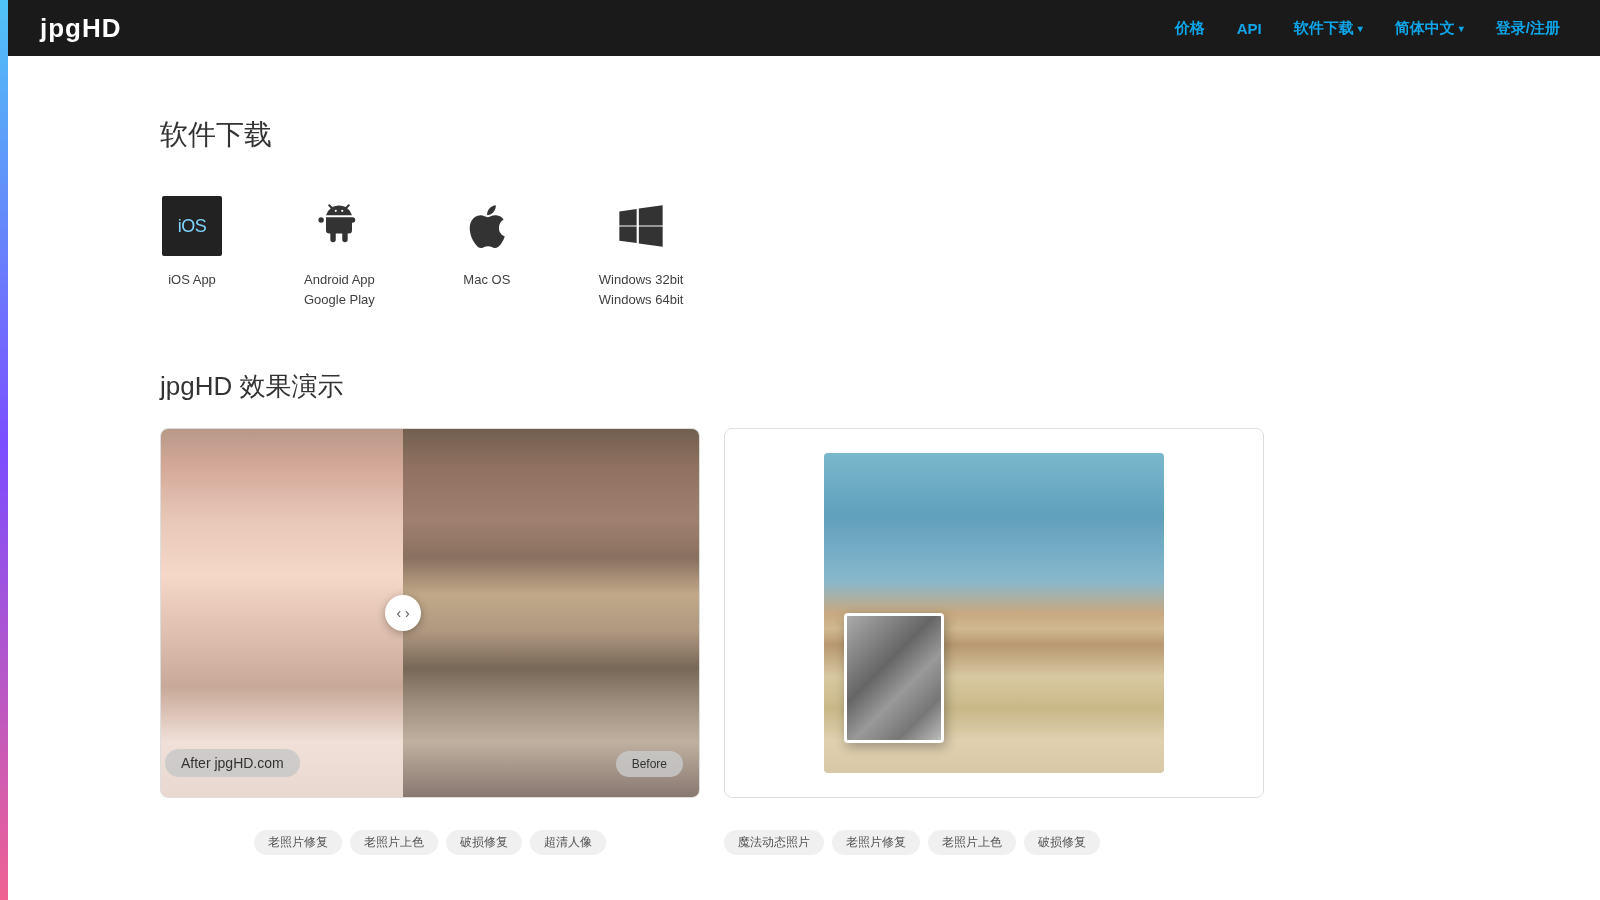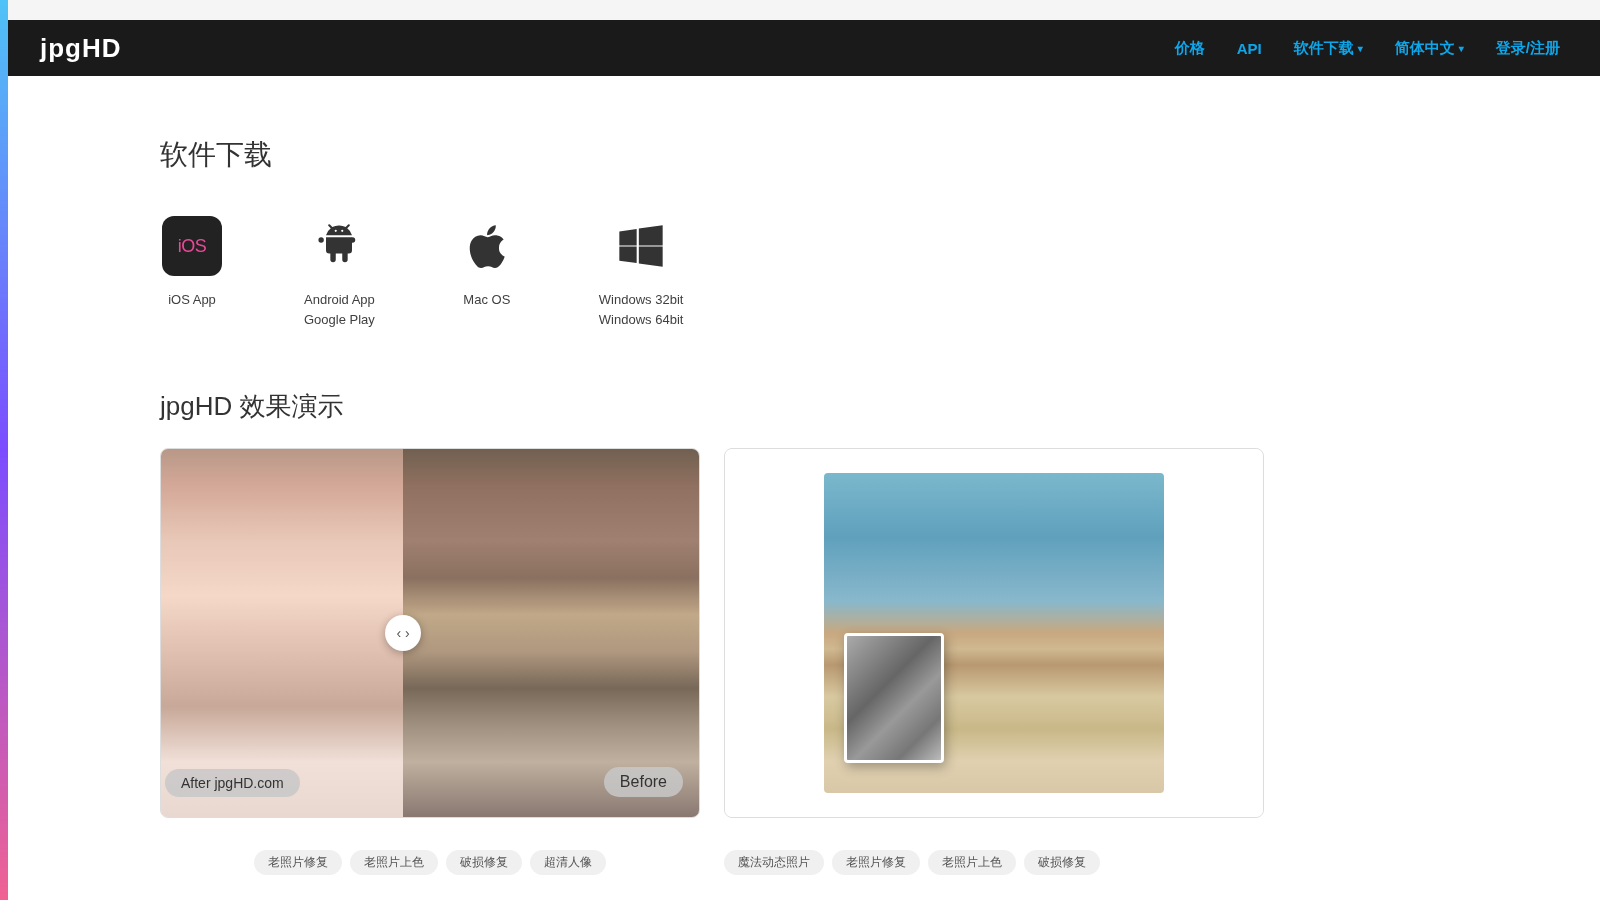--- a/index.html
+++ b/index.html
@@ -22,21 +22,20 @@
     }
 
     
     .navbar {
       background: #1a1a1a;
       height: 56px;
       display: flex;
       align-items: center;
       justify-content: space-between;
       padding: 0 40px;
-      margin-top: 20px;
     }
     .navbar-brand {
       color: white;
       font-size: 26px;
       font-weight: 300;
       letter-spacing: 1px;
     }
     .navbar-brand span {
       font-weight: 700;
     }
@@ -99,25 +98,25 @@
       color: #404040;
       text-align: center;
       line-height: 1.5;
     }
 
     
     .ios-icon {
       width: 60px;
       height: 60px;
       background: #222;
-      border-radius: 12px;
-      display: flex;
-      align-items: center;
-      justify-content: center;
-      color: #ec4899;
+      border-radius: 2px;
+      display: flex;
+      align-items: center;
+      justify-content: center;
+      color: #7dd3fc;
       font-size: 18px;
       font-weight: 500;
       letter-spacing: -0.5px;
     }
 
     
     .android-icon svg {
       width: 52px;
       height: 52px;
       fill: #333;
@@ -224,21 +223,21 @@
       font-size: 14px;
       color: #333;
     }
     .label-before {
       position: absolute;
       bottom: 20px;
       right: 16px;
       background: rgba(200,200,200,0.85);
       border-radius: 20px;
       padding: 6px 16px;
-      font-size: 16px;
+      font-size: 12px;
       color: #333;
     }
 
     
     .lincoln-container {
       width: 100%;
       height: 100%;
       background: white;
       position: relative;
       display: flex;

